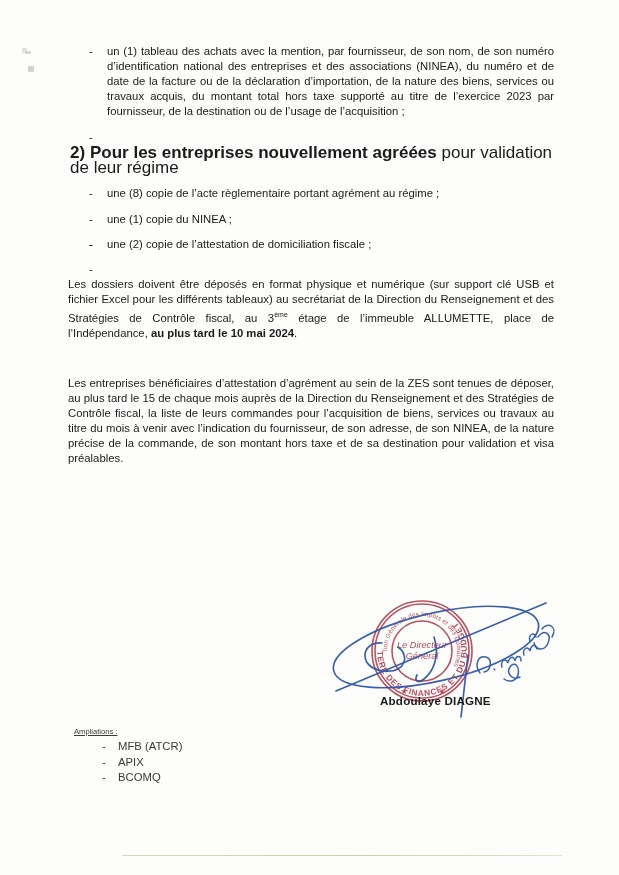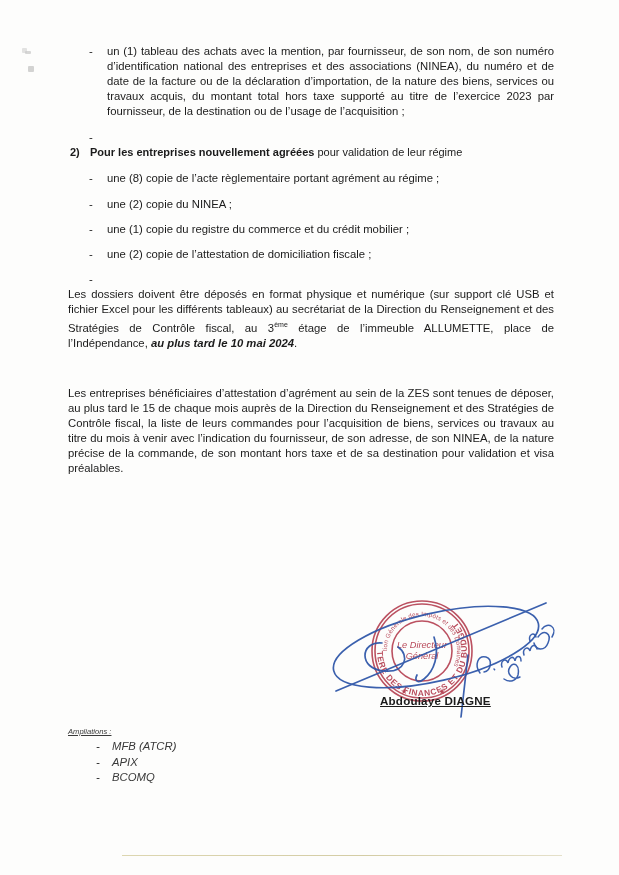--- a/index.html
+++ b/index.html
@@ -44,37 +44,37 @@
   .bullets li .dash{
     position:absolute;
     left:21px;top:0;
     font-size:11.3px;
     line-height:15.1px;
   }
   .bullets.tight li{margin-bottom:10px;}
   .bullets.sub li{padding-left:39px;}
 
   h3.section{
-    font-size:11px;
+    font-size:17px;
     font-weight:bold;
     line-height:15px;
     margin:0;
     padding-left:2px;
     text-indent:0;
   }
   h3.section .num{display:inline-block;width:20px;}
   h3.section .light{font-weight:normal;}
 
   .para{margin-top:0;}
   .gap-lg{height:20px;}
   .gap-md{height:15px;}
   .gap-sm{height:11px;}
 
   sup{font-size:7px;vertical-align:super;}
-  b{font-weight:bold;font-style:italic;}
+  b{font-weight:bold;}
 
   
   .sigzone{
     position:absolute;
     left:318px;top:585px;
     width:250px;height:140px;
   }
   .stamp{
     position:absolute;
     left:48px;top:10px;
@@ -86,32 +86,30 @@
     left:0;top:0;
     width:250px;height:140px;
     pointer-events:none;
   }
   .signame{
     position:absolute;
     left:62px;top:109px;
     font-size:11.6px;
     font-weight:bold;
     letter-spacing:.2px;
-    text-decoration:underline;
     white-space:nowrap;
   }
 
   
   .ampl{
     position:absolute;
-    left:68px;top:727px;
+    left:74px;top:727px;
     font-size:7.6px;
     line-height:10.4px;
     color:#3a3a3a;
-    font-style:italic;
   }
   .ampl .hd{text-decoration:underline;}
   .ampl ul{list-style:none;margin:2px 0 0 0;padding:0;}
   .ampl li{position:relative;padding-left:44px;margin:0;}
   .ampl li .d{position:absolute;left:28px;top:0;}
 
   .footline{
     position:absolute;
     left:122px;top:855px;
     width:440px;height:1px;
@@ -148,25 +146,24 @@
 
     <div class="gap-sm"></div>
 
     <ul class="bullets sub tight">
       <li>
         <span class="dash">-</span>
         <span>une (8) copie de l’acte règlementaire portant agrément au régime ;</span>
       </li>
       <li>
         <span class="dash">-</span>
-        <span>une (2) copie du NINEA ;</span>
-      </li>
-      <li>
-        <span class="dash">-</span>
-        <span>une (1) copie du registre du commerce et du crédit mobilier ;</span>
+        <span>une (1) copie du NINEA ;</span>
+      </li>
+      <li>
+        <span class="dash">-</span>
       </li>
       <li>
         <span class="dash">-</span>
         <span>une (2) copie de l’attestation de domiciliation fiscale ;</span>
       </li>
       <li>
         <span class="dash">-</span>
       </li>
     </ul>
 

